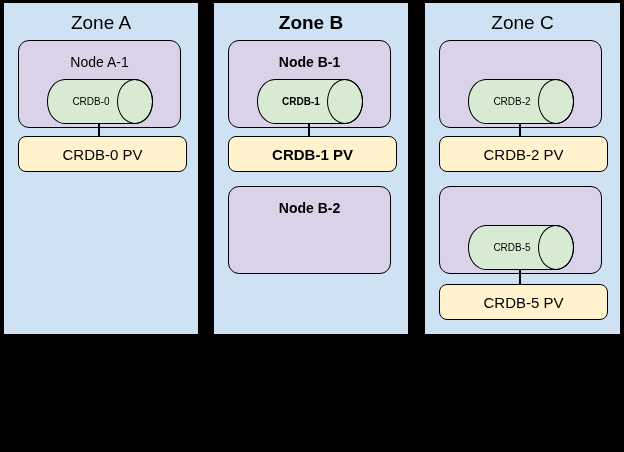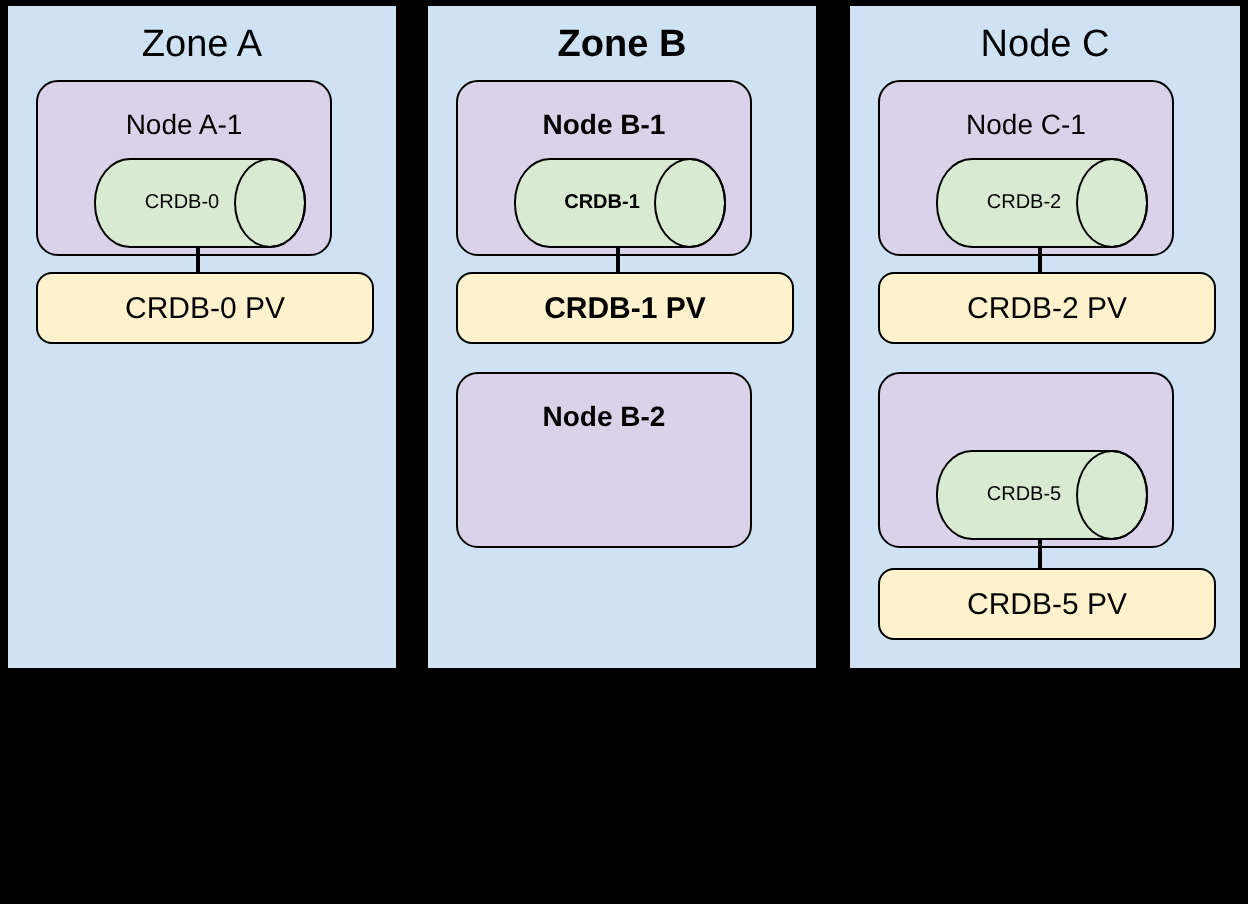--- a/index.html
+++ b/index.html
@@ -12,21 +12,21 @@
     background:#cfe2f3; border:1px solid #000; box-sizing:border-box;
   }
   .zone-a { left:3px; }
   .zone-b { left:213px;font-weight:bold; }
   .zone-c { left:424px; width:197px; }
   .zone-title {
     position:absolute; top:12px; left:0; width:100%;
     text-align:center; font-size:19px; line-height:16px;
   }
   .node {
-    position:absolute; left:14px; width:148px; height:88px;
+    position:absolute; left:14px; width:163px; height:88px;
     background:#d9d2e9; border:1px solid #000; border-radius:11px;
     box-sizing:border-box;
   }
   .node-1 { top:37px; }
   .node-2 { top:183px; }
   .node-title {
     position:absolute; top:13px; left:0; width:100%;
     text-align:center; font-size:14px; line-height:16px;
   }
   .cylinder { position:absolute; left:28px; top:38px; width:106px; height:45px; }
@@ -94,24 +94,23 @@
     <div class="connector connector-1"></div>
 
     <div class="pv pv-1">CRDB-1 PV</div>
 
     <div class="node node-2">
       <div class="node-title">Node B-2</div>
     </div>
   </div>
 
   <div class="zone zone-c">
-    <div class="zone-title">Node C</div>
+    <div class="zone-title">Zone C</div>
 
     <div class="node node-1">
-      <div class="node-title">Node C-1</div>
       <div class="cylinder">
         <div class="cyl-body"></div>
         <div class="cyl-cap"></div>
         <div class="cyl-label">CRDB-2</div>
       </div>
     </div>
 
     <div class="connector connector-1"></div>
 
     <div class="pv pv-1">CRDB-2 PV</div>

